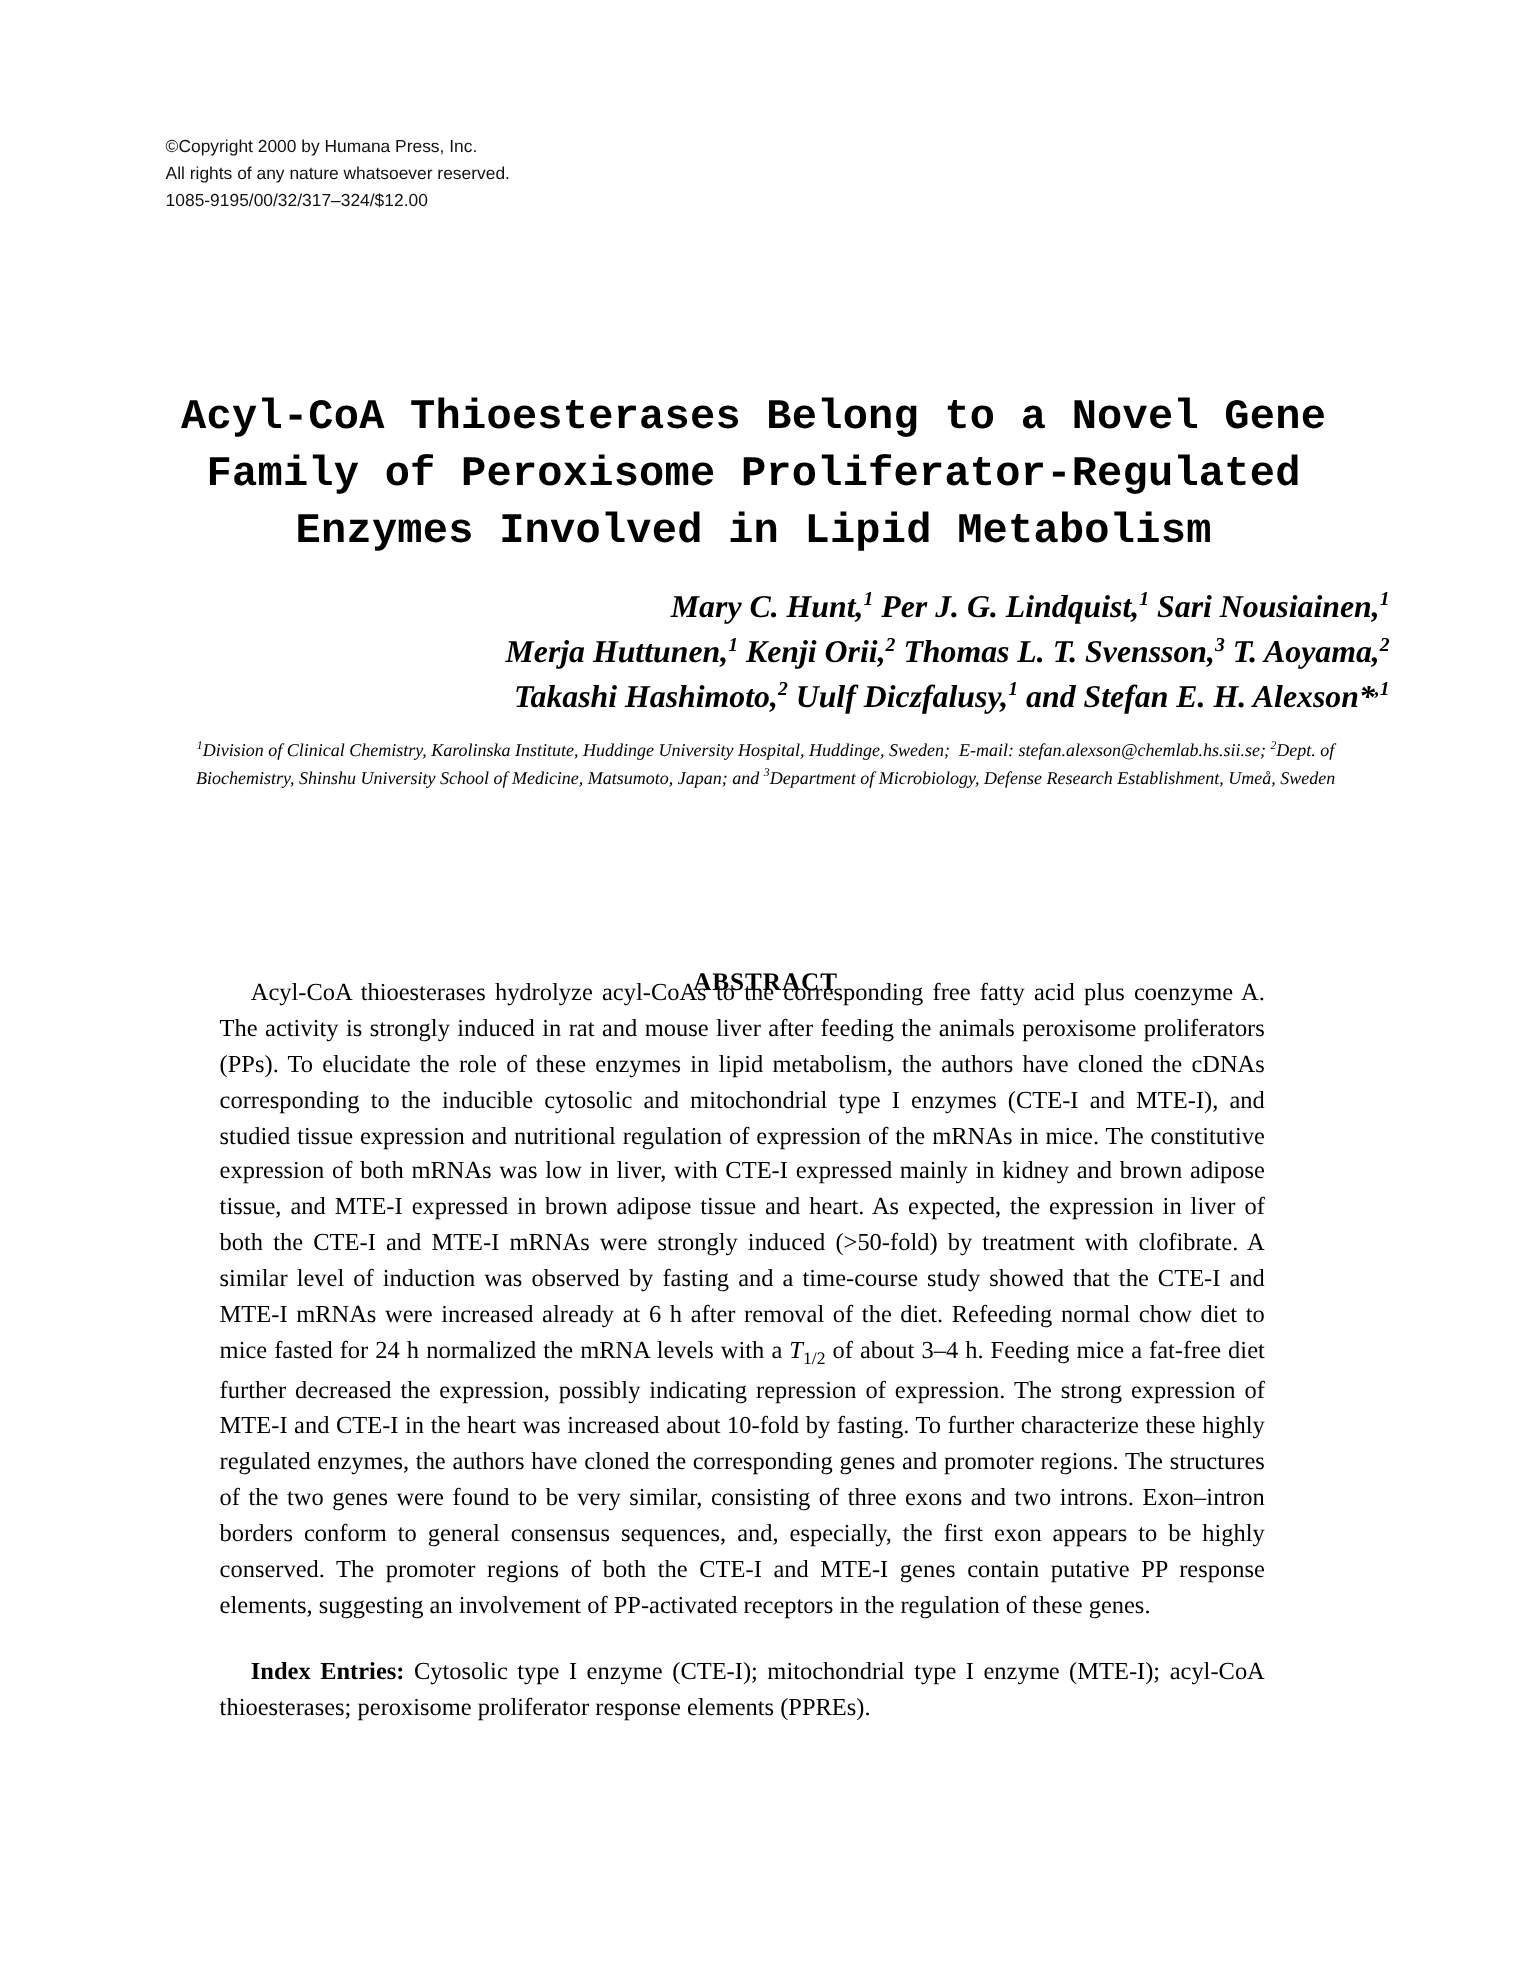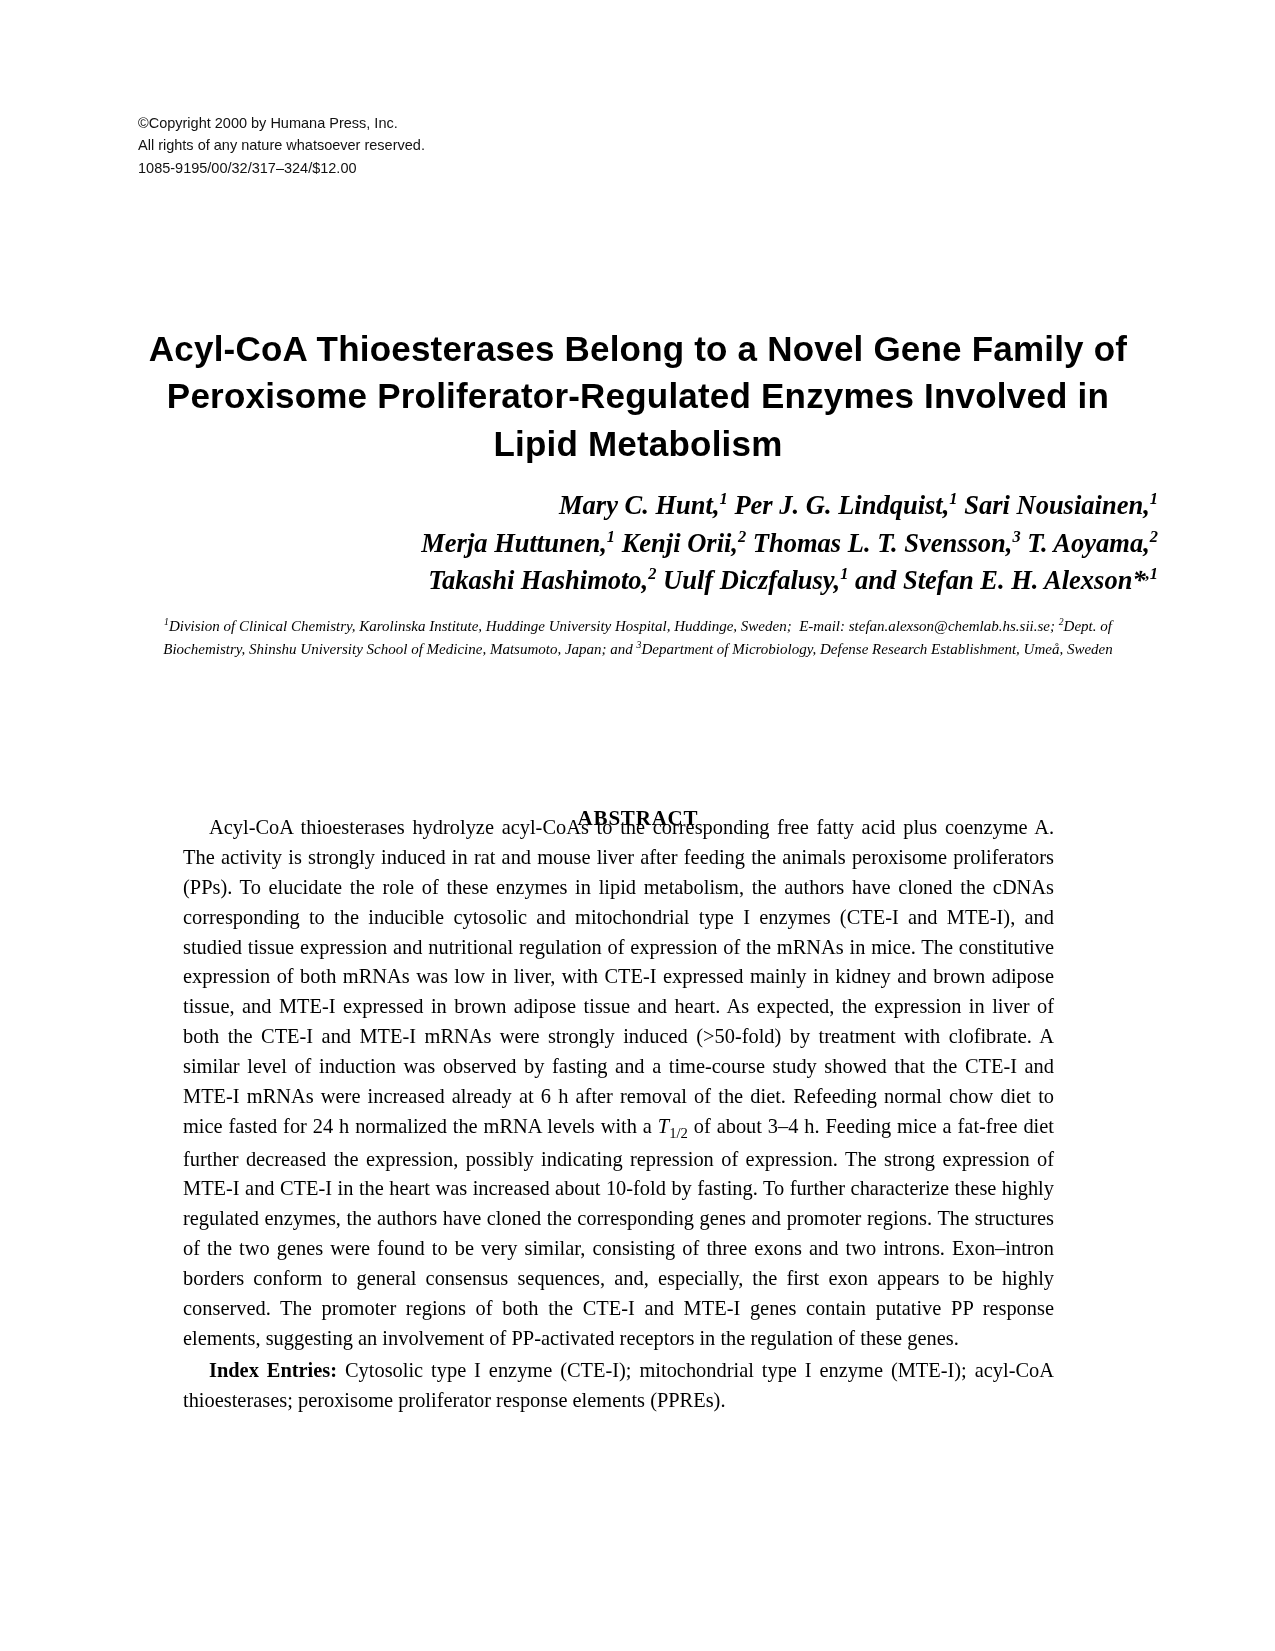--- a/index.html
+++ b/index.html
@@ -29,24 +29,24 @@
     font-size: 14.5px;
     line-height: 1.55;
     color: #111;
   }
   .copyright-block div {
     white-space: pre;
   }
   .title {
     position: absolute;
     top: 325px;
-    left: 138px;
+    left: 128px;
     width: 1000px;
     text-align: center;
-    font-family: Liberation Sans, sans-serif;
+    font-family: Liberation Mono, monospace;
     font-weight: bold;
     font-size: 35px;
     line-height: 1.35;
     letter-spacing: 0.2px;
   }
   .authors {
     position: absolute;
     top: 487px;
     left: 118px;
     width: 1040px;
@@ -98,21 +98,21 @@
     text-align: justify;
     font-family: "Liberation Serif", serif;
     font-size: 20.4px;
     line-height: 1.465;
   }
   .abstract-body p {
     margin: 0;
     text-indent: 26px;
   }
   .abstract-body p.index {
-    margin-top: 2px;
+    margin-top: 25px;
   }
   .abstract-body .bold {
     font-weight: bold;
   }
   .abstract-body .italic-sub {
     font-style: italic;
   }
   .abstract-body sub {
     font-size: 0.72em;
     vertical-align: sub;

